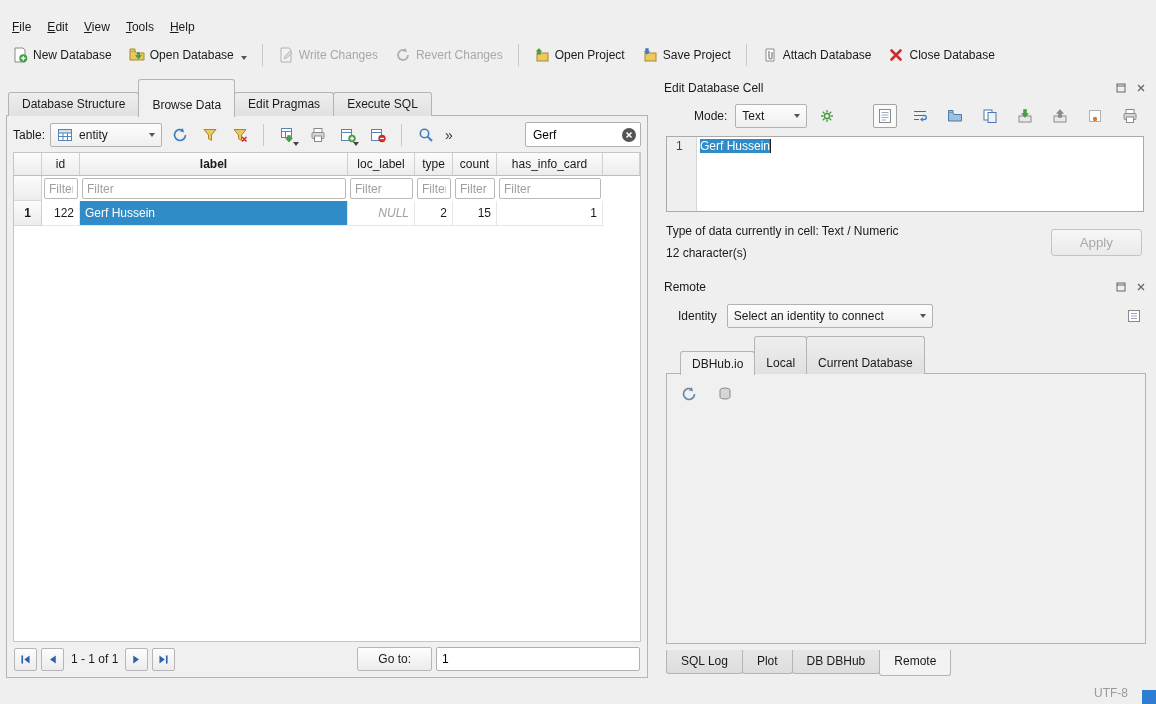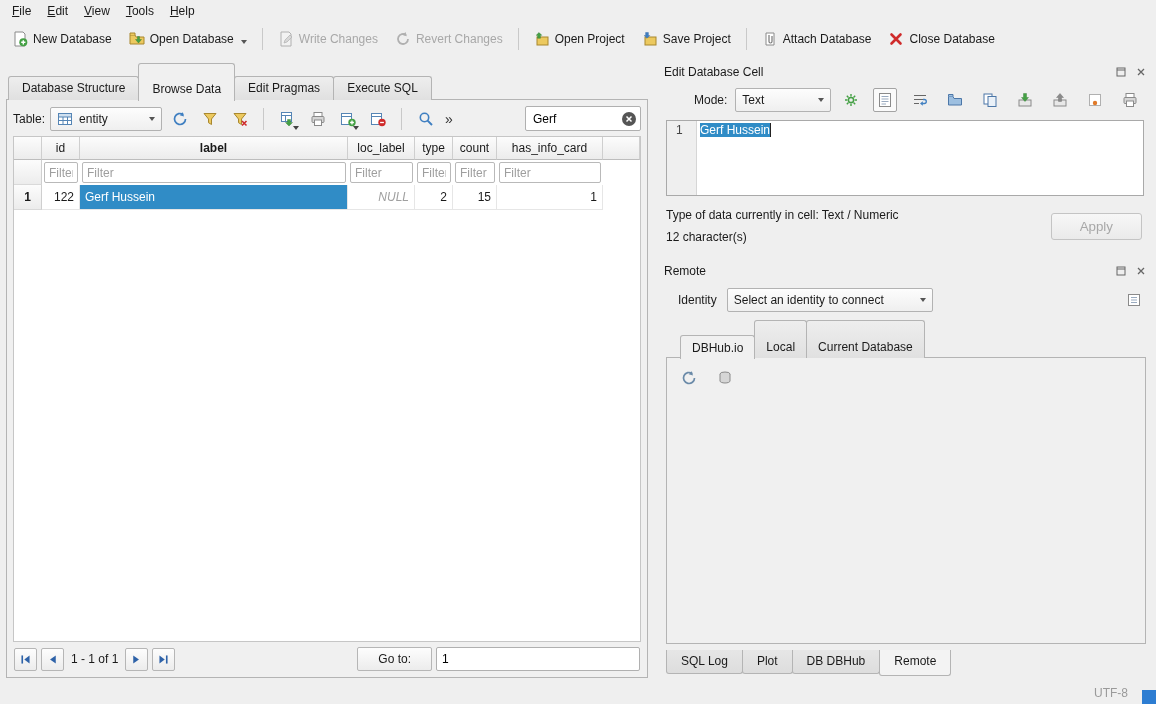--- a/index.html
+++ b/index.html
@@ -5,21 +5,21 @@
   * { box-sizing: border-box; }
   html,body { margin:0; padding:0; }
   body {
     width:1156px; height:704px; overflow:hidden;
     background:#efefef; color:#1a1a1a;
     font-family:"Liberation Sans", sans-serif; font-size:12px;
   }
   .app { width:1156px; height:704px; display:flex; flex-direction:column; }
 
   
-  .menubar { flex:none; height:21px; display:flex; align-items:center; padding:6px 4px; }
+  .menubar { flex:none; height:21px; display:flex; align-items:center; padding:6px 4px;margin-top:16px; }
   .menu-item { padding:2px 8px; cursor:default; }
   .menu-item::first-letter { text-decoration:underline; }
 
   
   .toolbar { flex:none; height:36px; display:flex; align-items:center; padding:0 4px; gap:1px; }
   .tbtn { display:flex; align-items:center; gap:5px; padding:5px 7px; border:1px solid transparent; border-radius:2px; cursor:default; white-space:nowrap; }
   .tbtn.disabled { color:#a8a8a8; }
   .tsep { width:1px; height:22px; background:#c9c9c9; margin:0 6px; flex:none; }
   .ic { width:16px; height:16px; flex:none; display:inline-block; }
   .ic svg { width:16px; height:16px; display:block; }
@@ -404,21 +404,21 @@
           <span class="dkbtn">
               <svg viewBox="0 0 12 12">
                 <path d="M3 3l6 6M9 3L3 9" stroke="#666" stroke-width="1.3"></path>
               </svg>
             </span>
         </span>
       </div>
 
       <div class="mode-row">
         <span>Mode:</span>
-        <div class="combo" style="width:96px">
+        <div class="combo" style="width:72px">
           <span>Text</span>
           <span class="caret"></span>
         </div>
         <div class="icbtn">
           <span class="ic">
               <svg viewBox="0 0 16 16">
                 <circle cx="8" cy="8" r="2.6" fill="none" stroke="#44a044" stroke-width="1.5"></circle>
                 <path d="M8 2v2.4M8 11.6V14M2 8h2.4M11.6 8H14M3.8 3.8l1.7 1.7M10.5 10.5l1.7 1.7M12.2 3.8l-1.7 1.7M5.5 10.5l-1.7 1.7" stroke="#44a044" stroke-width="1.4"></path>
               </svg>
             </span>

